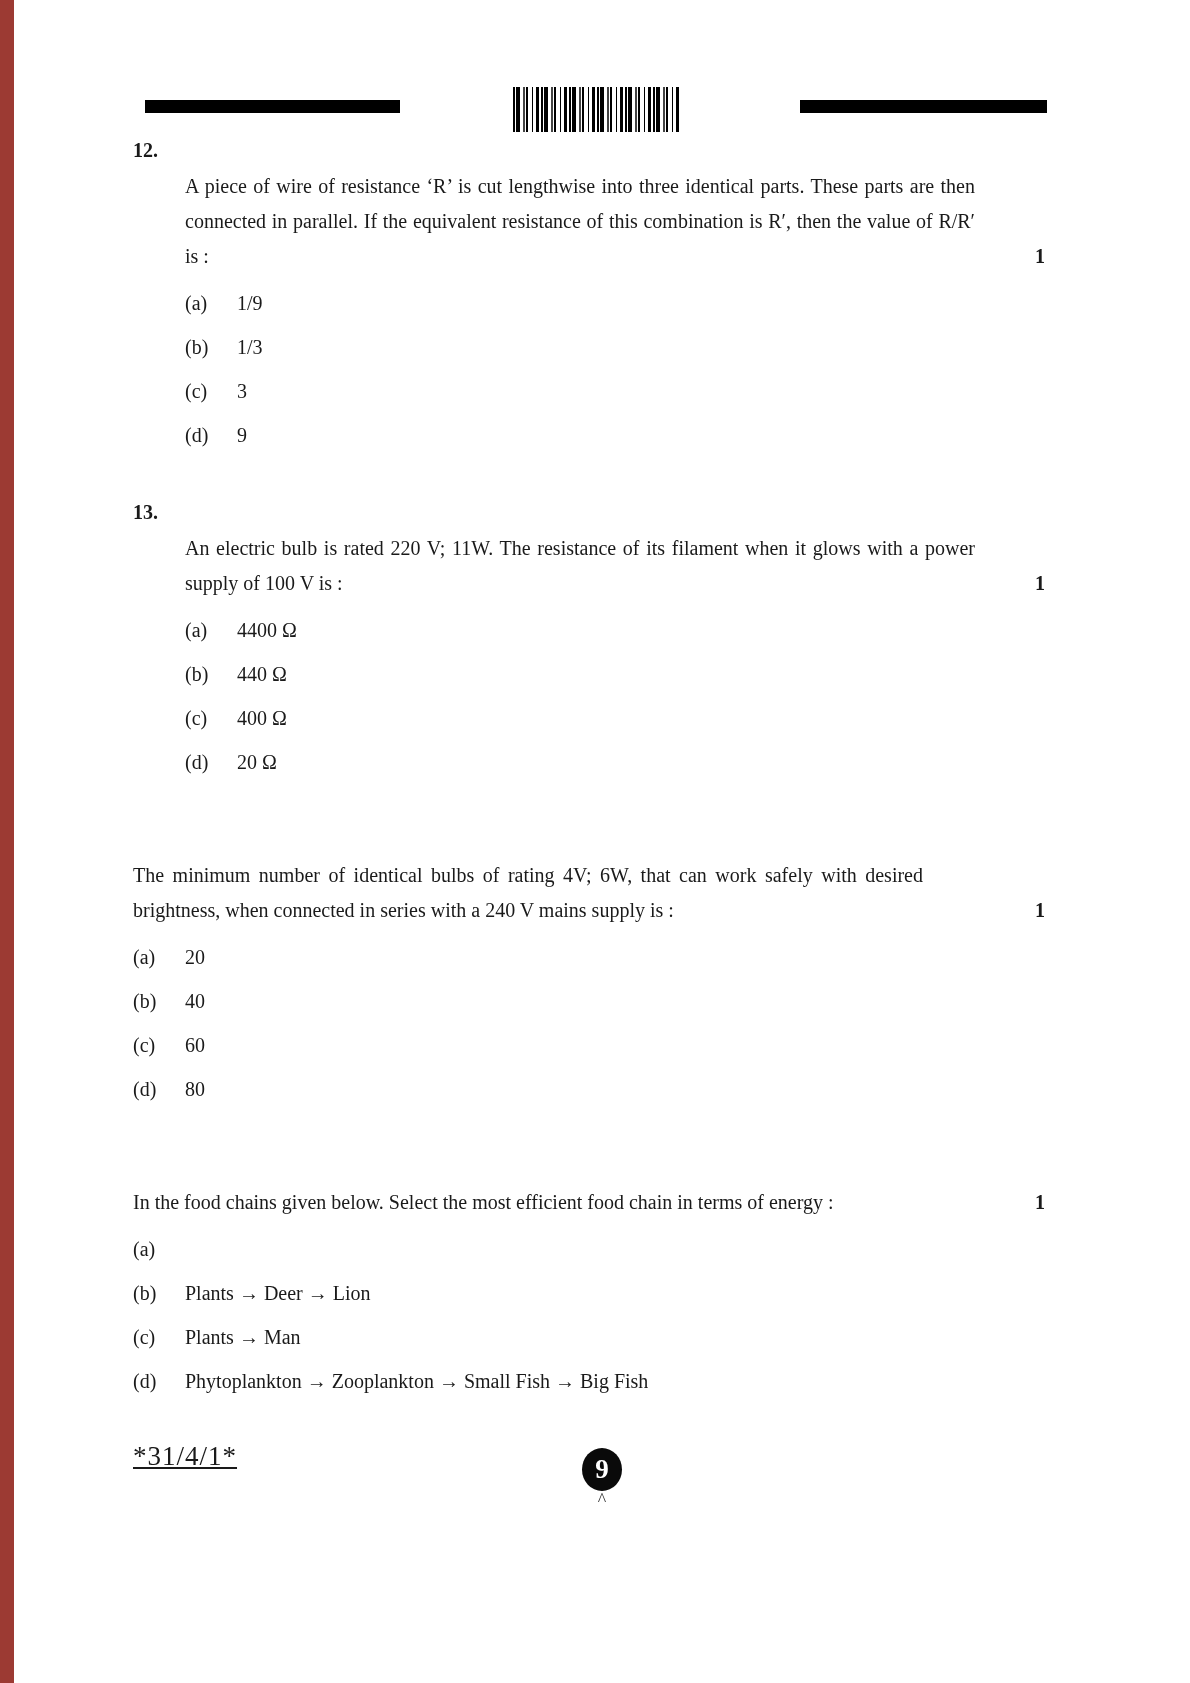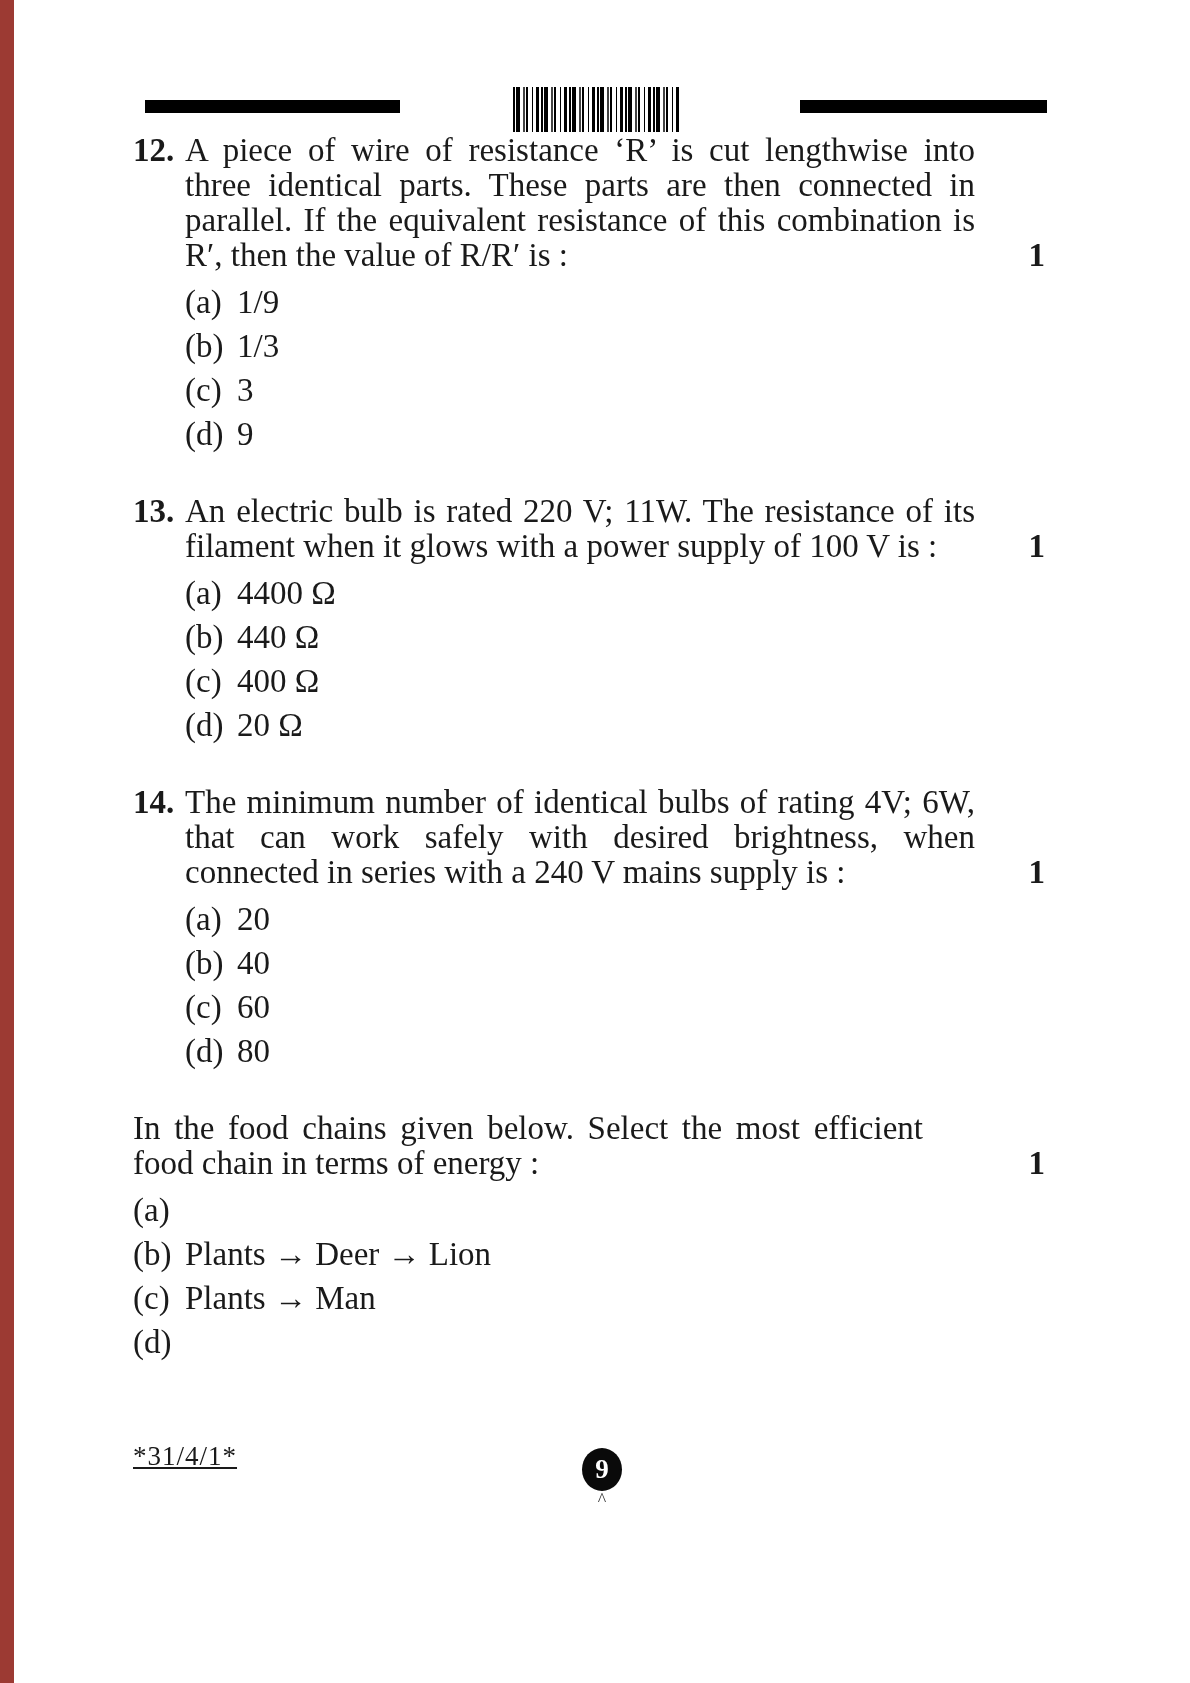--- a/index.html
+++ b/index.html
@@ -25,26 +25,26 @@
   .barcode {
     position:absolute; left:513px; top:87px; width:168px; height:45px;
     background:repeating-linear-gradient(90deg,
       #000 0 2px,  #fff 2px 3px,  #000 3px 7px,  #fff 7px 10px,
       #444 10px 12px, #fff 12px 13px, #000 13px 15px, #fff 15px 19px,
       #000 19px 20px, #fff 20px 23px, #000 23px 26px, #fff 26px 28px);
   }
   
   .content {
     position:absolute; left:133px; top:133px; width:912px;
-    font-size:33px; line-height:35px;
+    font-size:20px; line-height:35px;
   }
   .question { display:flex; margin-bottom:42px; }
   .qnum { width:52px; font-weight:bold; flex:0 0 52px; }
   .qbody { flex:1; }
-  .stem-row { display:flex; }
+  .stem-row { display:flex;margin-top:36px; }
   .stem { width:790px; text-align:justify; }
   .mark { margin-left:auto; font-weight:bold; align-self:flex-end; }
   .options { margin-top:12px; }
   .option { display:flex; margin-top:9px; }
   .opt-letter { width:52px; flex:0 0 52px; }
   .opt-text { white-space:nowrap;text-align:right; }
   
   .footer-code {
     position:absolute; left:133px; top:1441px;
     font-size:27px; letter-spacing:1px;text-decoration:underline;
@@ -122,21 +122,20 @@
         </div>
         <div class="option">
           <span class="opt-letter">(d)</span>
           <span class="opt-text">20 Ω</span>
         </div>
       </div>
     </div>
   </div>
 
   <div class="question">
-    <div class="qnum">14.</div>
     <div class="qbody">
       <div class="stem-row">
         <p class="stem">The minimum number of identical bulbs of rating 4V; 6W, that can work safely with desired brightness, when connected in series with a 240 V mains supply is :</p>
         <div class="mark">1</div>
       </div>
       <div class="options">
         <div class="option">
           <span class="opt-letter">(a)</span>
           <span class="opt-text">20</span>
         </div>
@@ -169,20 +168,21 @@
         <div class="option">
           <span class="opt-letter">(b)</span>
           <span class="opt-text">Plants → Deer → Lion</span>
         </div>
         <div class="option">
           <span class="opt-letter">(c)</span>
           <span class="opt-text">Plants → Man</span>
         </div>
         <div class="option">
           <span class="opt-letter">(d)</span>
+          <span class="opt-text">Phytoplankton → Zooplankton → Small Fish → Big Fish</span>
         </div>
       </div>
     </div>
   </div>
 
 </div>
 
 <div class="footer-code">*31/4/1*</div>
 <div class="page-circle">9</div>
 <div class="caret">^</div>

